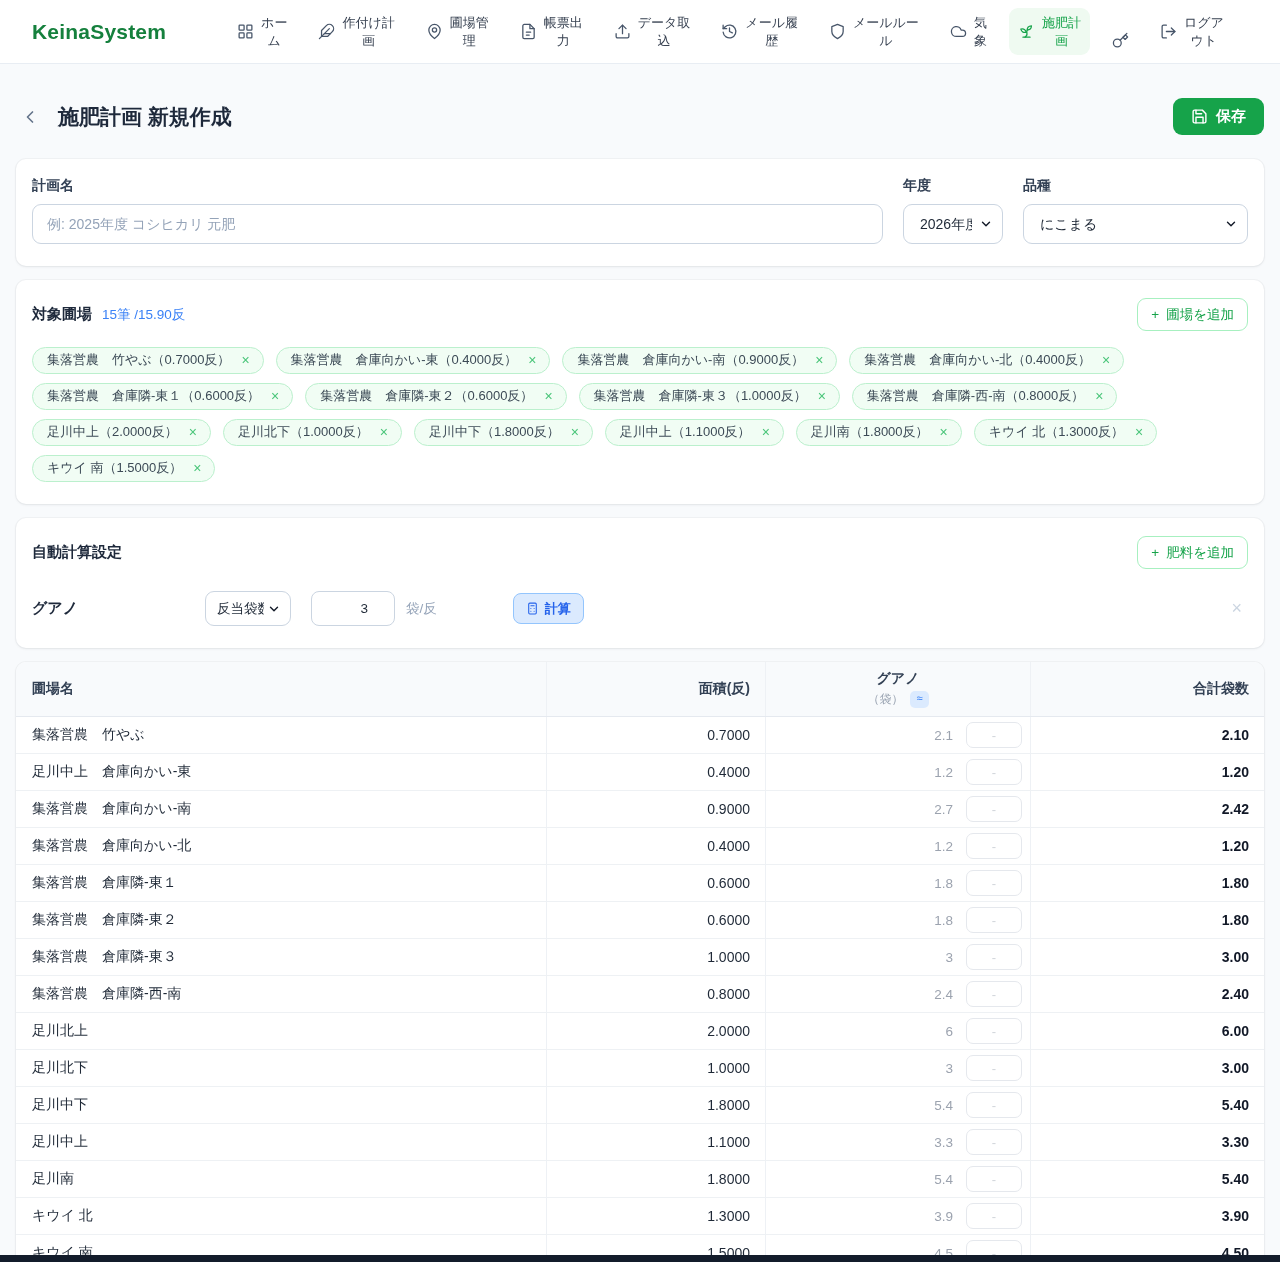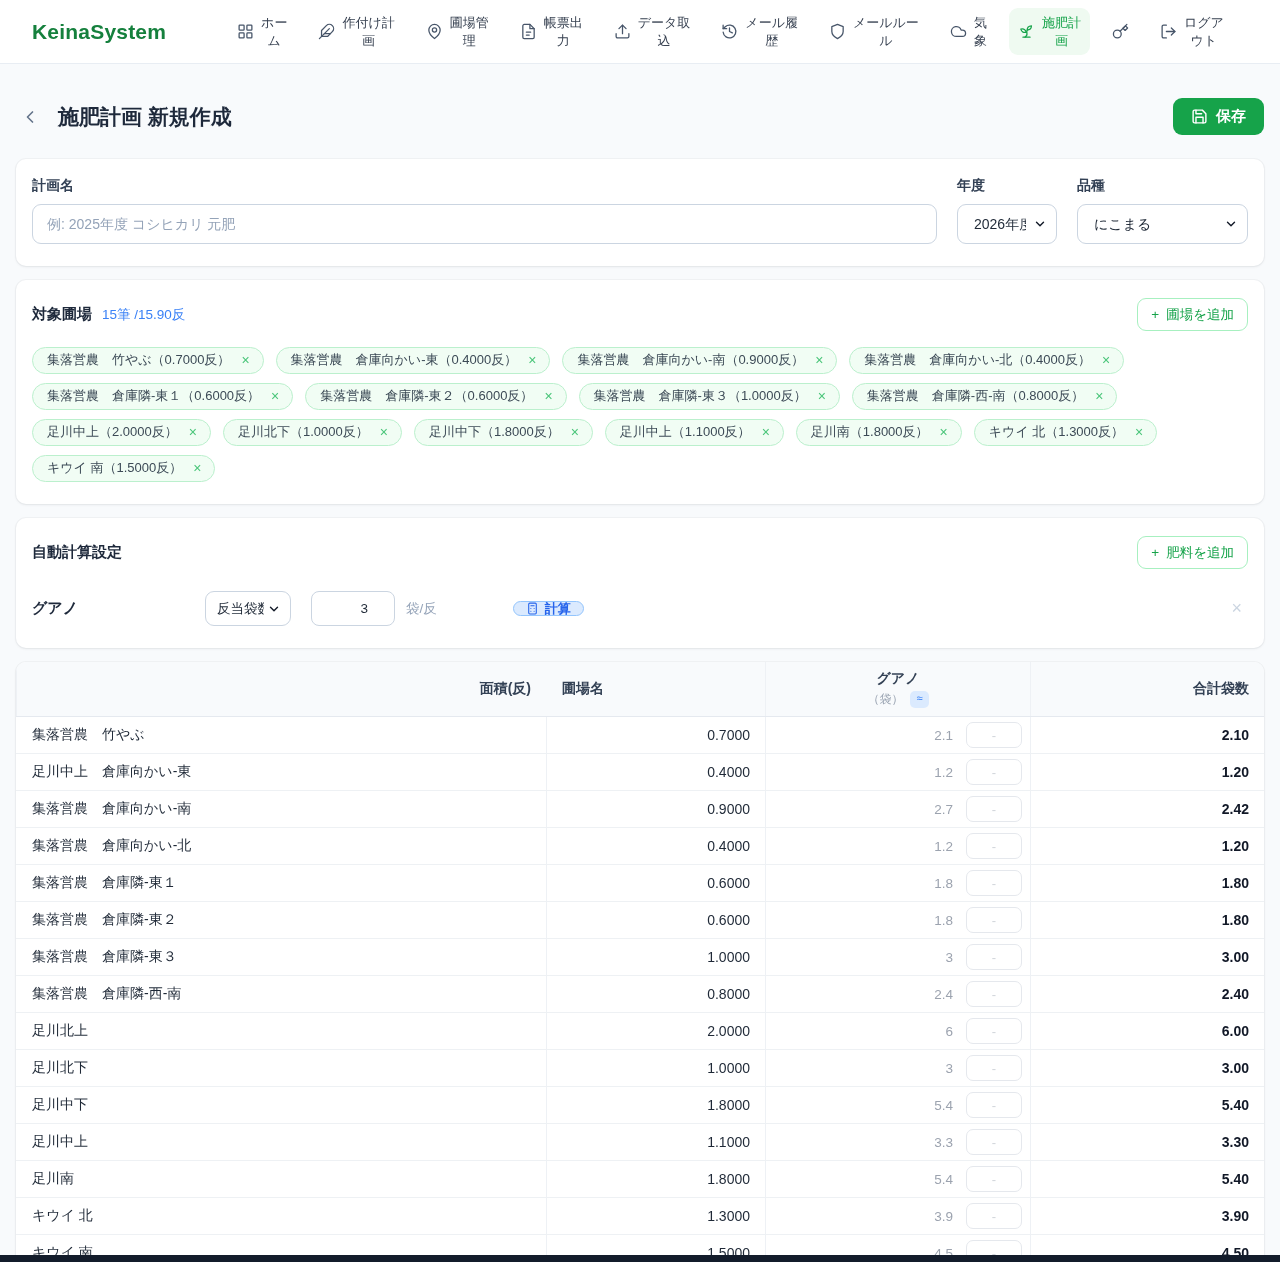--- a/index.html
+++ b/index.html
@@ -9,21 +9,21 @@
     background:#f8fafc; color:#1f2937; position:relative;
   }
   svg { display:block; }
 
   
   .topnav {
     height:64px; background:#ffffff; border-bottom:1px solid #e8edf3;
     display:flex; align-items:center; padding:0 28px 0 32px;
   }
   .brand { font-size:21px; font-weight:700; color:#15803d; letter-spacing:.2px; }
-  .nav-items { display:flex; align-items:center; gap:13px; margin-left:62px; flex:1; }
+  .nav-items { display:flex; align-items:flex-end; gap:13px; margin-left:62px; flex:1; }
   .nav-item {
     display:flex; align-items:center; gap:7px; padding:6px 9px; border-radius:9px;
     color:#475569; cursor:pointer;
   }
   .nav-item .nav-label { font-size:13px; line-height:1.35; color:#374151; white-space:pre-line; text-align:center; }
   .nav-item.active { background:#effaf1; }
   .nav-item.active .nav-label, .nav-item.active svg { color:#16a34a; }
   .nic { width:17px; height:17px; flex:0 0 auto; color:#475569; }
 
   
@@ -56,21 +56,21 @@
   }
   .text-input::placeholder { color:#94a3b8; }
   .select-wrap { position:relative; }
   .select-wrap select {
     height:40px; border:1px solid #cbd5e1; border-radius:9px; background:#fff;
     font-size:14px; color:#1f2937; font-family:inherit; appearance:none; -webkit-appearance:none;
     padding:0 30px 0 16px; width:100%; cursor:pointer;
   }
   .sel-chev { position:absolute; right:10px; top:13px; width:14px; height:14px; color:#111827; pointer-events:none; }
   .w-year { width:100px; }
-  .w-variety { width:171px; }
+  .w-variety { width:225px; }
 
   
   .sec-head { display:flex; align-items:center; margin-bottom:16px;justify-content:space-between; }
   .sec-title { font-size:15px; font-weight:700; color:#1e293b; }
   .sec-sub { font-size:13.5px; color:#3b82f6; margin-left:10px; }
   .add-btn {
     margin-left:auto; background:#fff; border:1px solid #a7f0c0; color:#16a34a;
     border-radius:9px; height:33px; padding:0 13px; font-size:13.5px;
     display:flex; align-items:center; gap:7px; cursor:pointer; font-family:inherit;
   }
@@ -91,21 +91,21 @@
   .w-mode { width:86px; }
   .w-mode select { height:35px; padding:0 26px 0 11px; font-size:13.5px; }
   .w-mode .sel-chev { top:11px; }
   .num-input {
     width:84px; height:35px; margin-left:20px; border:1px solid #cbd5e1; border-radius:8px;
     font-size:13.5px; color:#1f2937; text-align:right; padding-right:26px; font-family:inherit;
   }
   .unit { font-size:13.5px; color:#94a3b8; margin-left:11px; }
   .calc-btn {
     margin-left:76px; background:#dbeafe; border:1px solid #93c5fd; color:#2563eb;
-    border-radius:8px; height:15px; padding:0 12px; font-size:13px; font-weight:600;
+    border-radius:8px; height:31px; padding:0 12px; font-size:13px; font-weight:600;
     display:flex; align-items:center; gap:6px; cursor:pointer; font-family:inherit;
   }
   .row-x { margin-left:auto; background:none; border:none; color:#cbd5e1; font-size:18px; cursor:pointer; padding:0 6px; font-family:inherit; }
 
   
   .ftable { overflow:hidden; }
   .tgrid { display:grid; grid-template-columns:530px 219px 265px 234px; align-items:center; }
   .thead { background:#f8fafc; height:55px; border-bottom:1px solid #e5e9ef; }
   .th { font-size:14px; font-weight:700; color:#334155; height:100%; display:flex; align-items:center; }
   .th.c-name { padding-left:16px; }
@@ -399,22 +399,22 @@
             <line x1="15" y1="17" x2="15.01" y2="17"></line>
           </svg>
         <span>計算</span>
       </button>
       <button class="row-x">×</button>
     </div>
   </section>
 
   <section class="card ftable">
     <div class="tgrid thead">
+      <div class="th c-name">圃場名</div>
       <div class="th c-area">面積(反)</div>
-      <div class="th c-name">圃場名</div>
       <div class="th c-guano">
         <span>グアノ</span>
         <span class="guano-sub">
           <span class="guano-unit">（袋）</span>
           <span class="approx-badge">≈</span>
         </span>
       </div>
       <div class="th c-total">合計袋数</div>
     </div>
 

